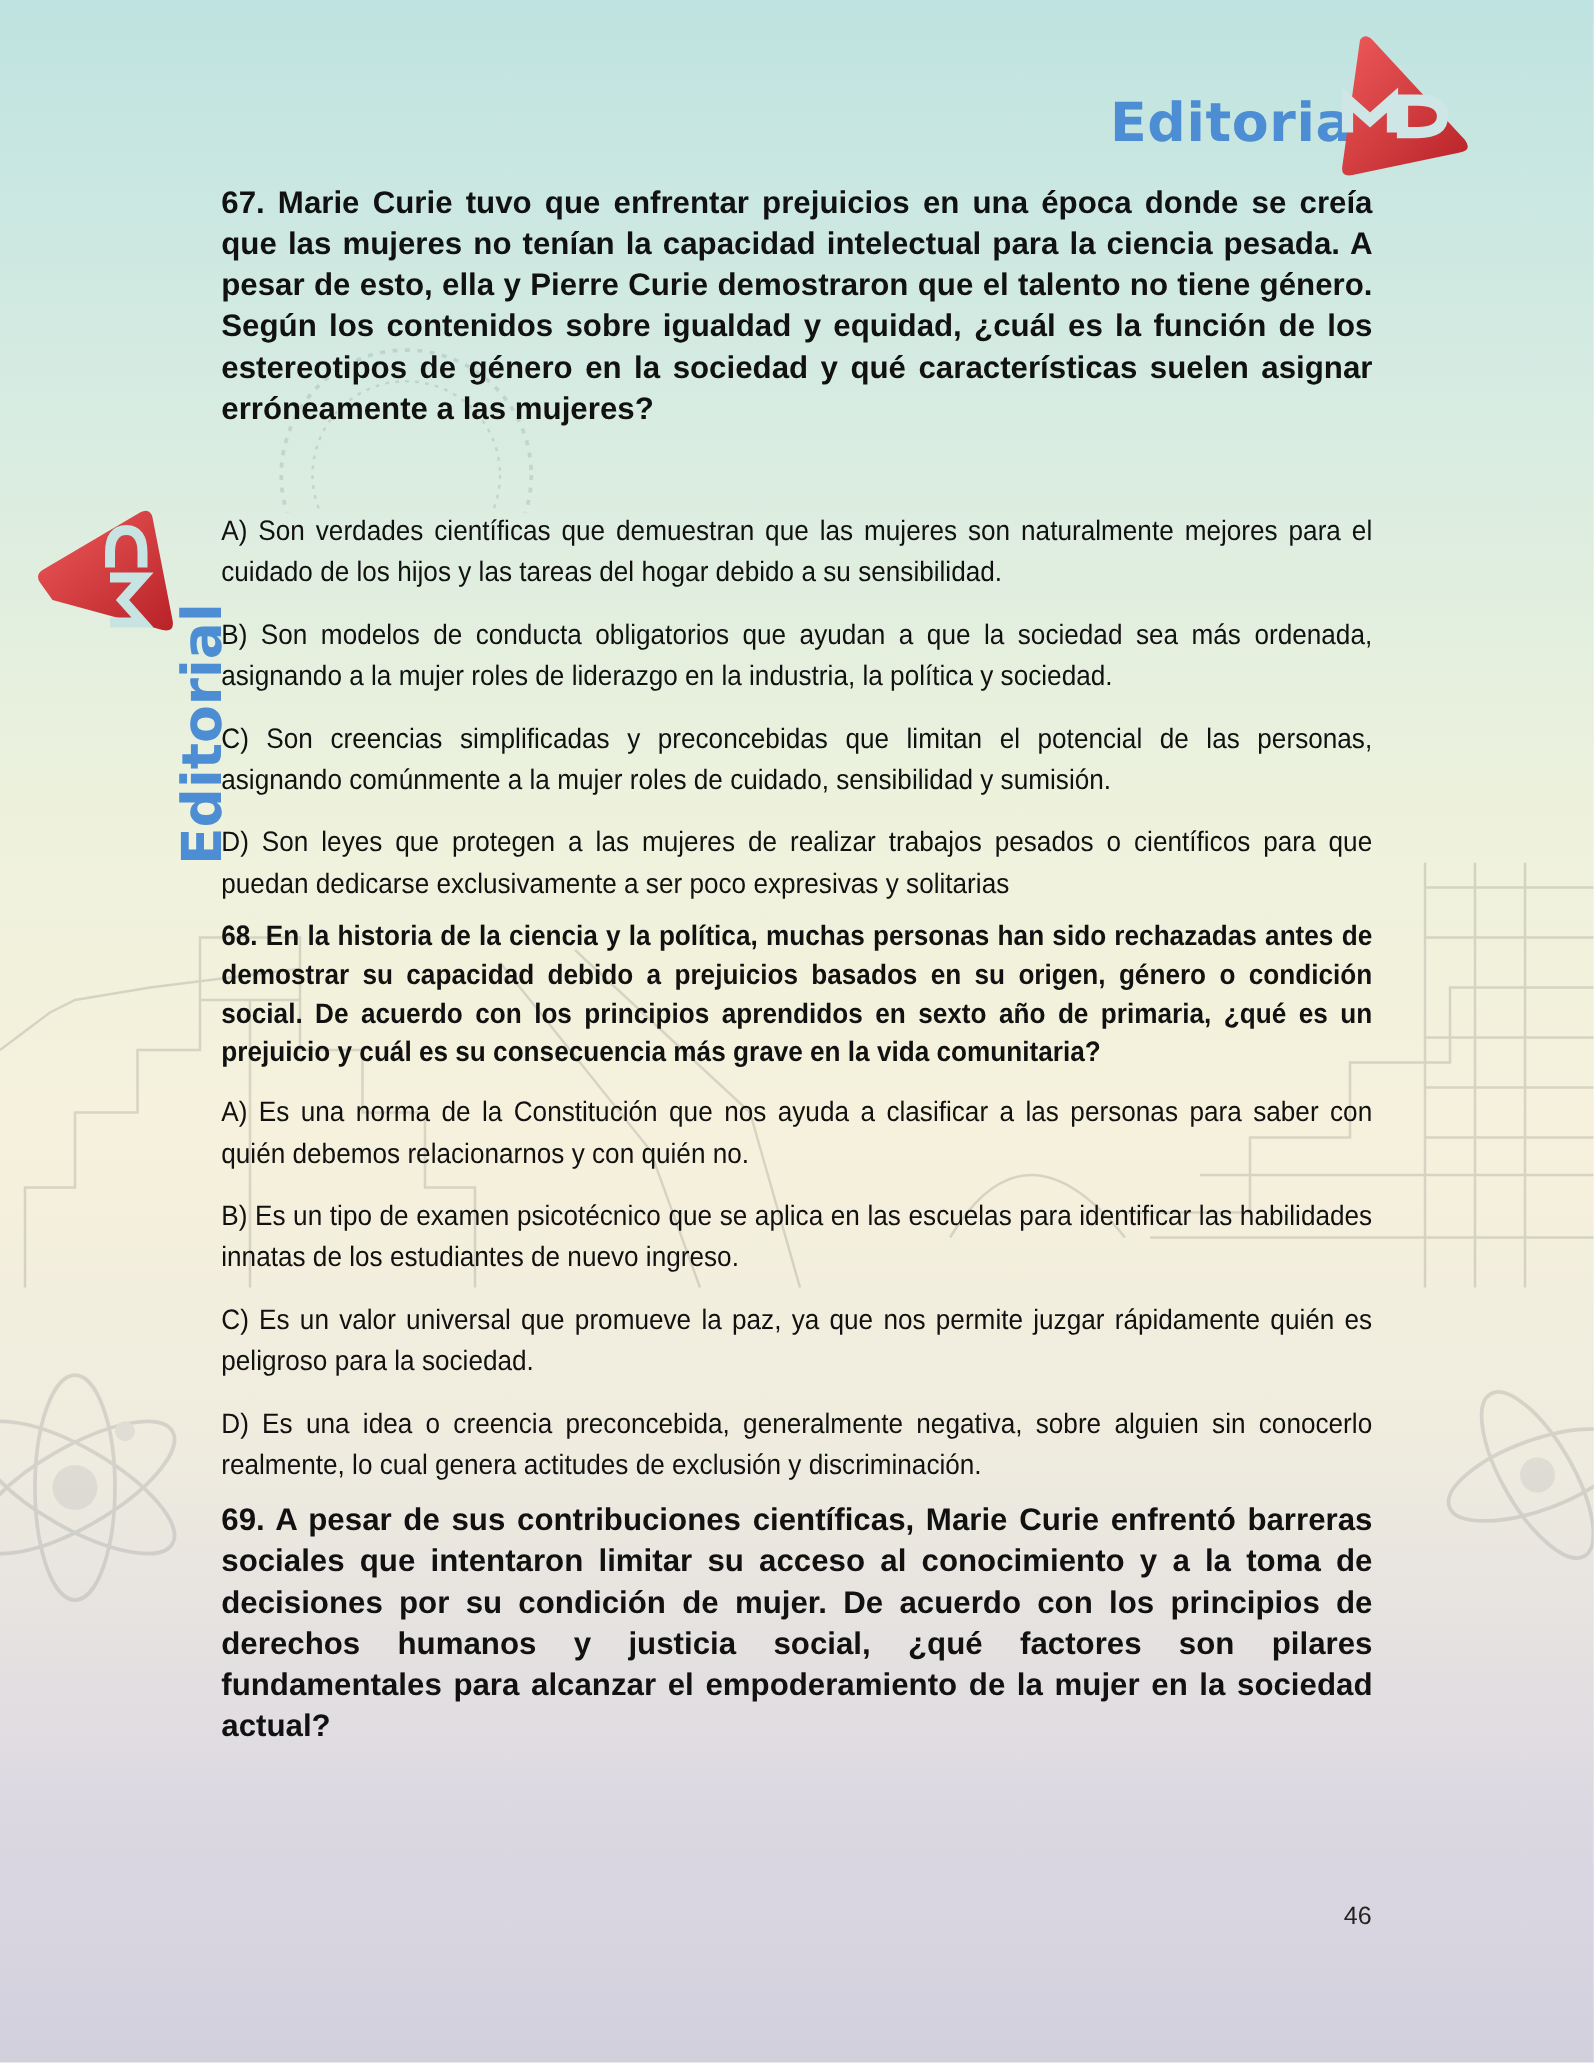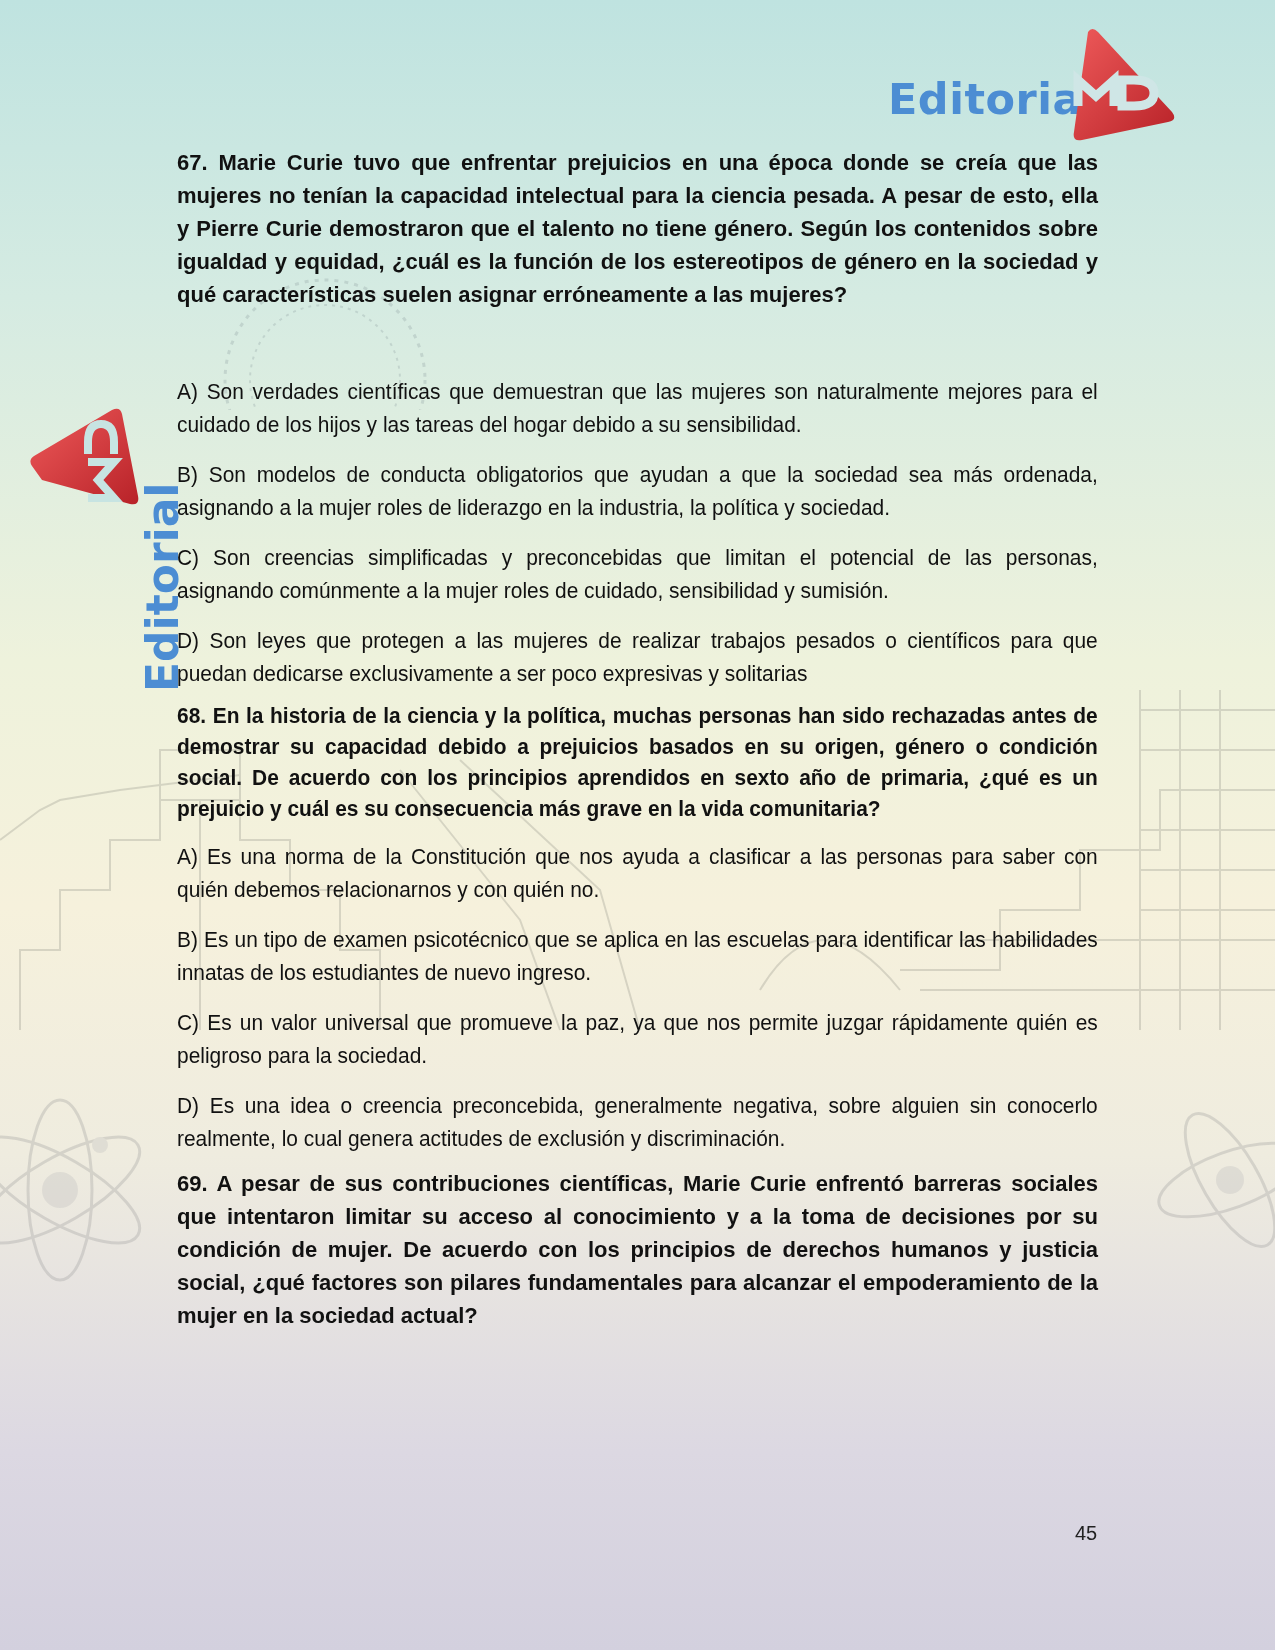--- a/index.html
+++ b/index.html
@@ -20,21 +20,21 @@
     .logo-side { position: absolute; left: 22px; top: 408px; width: 130px; height: 290px; }
     .logo-side .word {
       position: absolute; left: 115px; top: 284px;
       transform: rotate(-90deg); transform-origin: left top;
       font-family: "DejaVu Sans", sans-serif; font-weight: bold; font-size: 44px;
       color: #4c8dd3; white-space: nowrap;
     }
     .logo-side svg { position: absolute; left: 6px; top: 0; }
     .content { position: absolute; left: 177px; top: 146px; width: 921px; }
     .q {
-      font-weight: bold; font-size: 22px; line-height: 33px; text-align: justify;
+      font-weight: bold; font-size: 25px; line-height: 33px; text-align: justify;
       margin: 0;
     }
     .opt {
       font-family: "Liberation Sans", sans-serif; font-size: 22.5px; line-height: 33px;
       text-align: justify; margin: 0 0 17px 0;
       transform: scaleX(0.93); transform-origin: left;
       width: 107.5%;
     }
     .q.narrow { transform: scaleX(0.93); transform-origin: left; width: 107.5%; font-size: 22.5px; line-height: 31px; }
     .page-num {
@@ -130,13 +130,13 @@
   <div>
     <p class="opt">A) Es una norma de la Constitución que nos ayuda a clasificar a las personas para saber con quién debemos relacionarnos y con quién no.</p>
     <p class="opt">B) Es un tipo de examen psicotécnico que se aplica en las escuelas para identificar las habilidades innatas de los estudiantes de nuevo ingreso.</p>
     <p class="opt">C) Es un valor universal que promueve la paz, ya que nos permite juzgar rápidamente quién es peligroso para la sociedad.</p>
     <p class="opt" style="margin-bottom:12px;">D) Es una idea o creencia preconcebida, generalmente negativa, sobre alguien sin conocerlo realmente, lo cual genera actitudes de exclusión y discriminación.</p>
   </div>
 
   <p class="q">69. A pesar de sus contribuciones científicas, Marie Curie enfrentó barreras sociales que intentaron limitar su acceso al conocimiento y a la toma de decisiones por su condición de mujer. De acuerdo con los principios de derechos humanos y justicia social, ¿qué factores son pilares fundamentales para alcanzar el empoderamiento de la mujer en la sociedad actual?</p>
 </div>
 
-<div class="page-num">45</div>
+<div class="page-num">46</div>
 
 </body></html>

